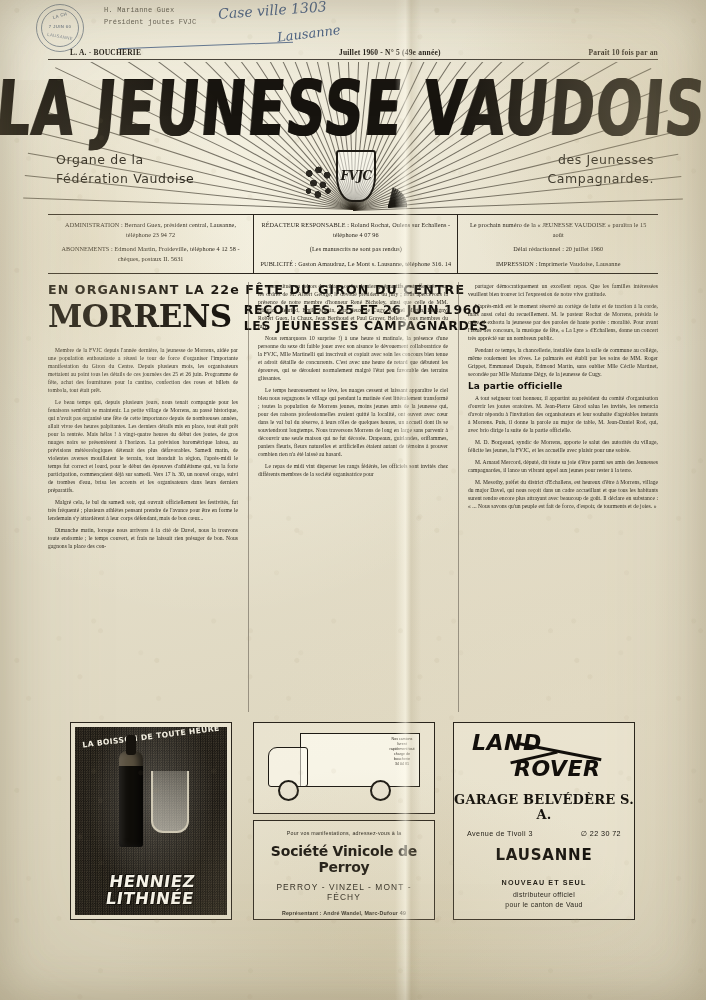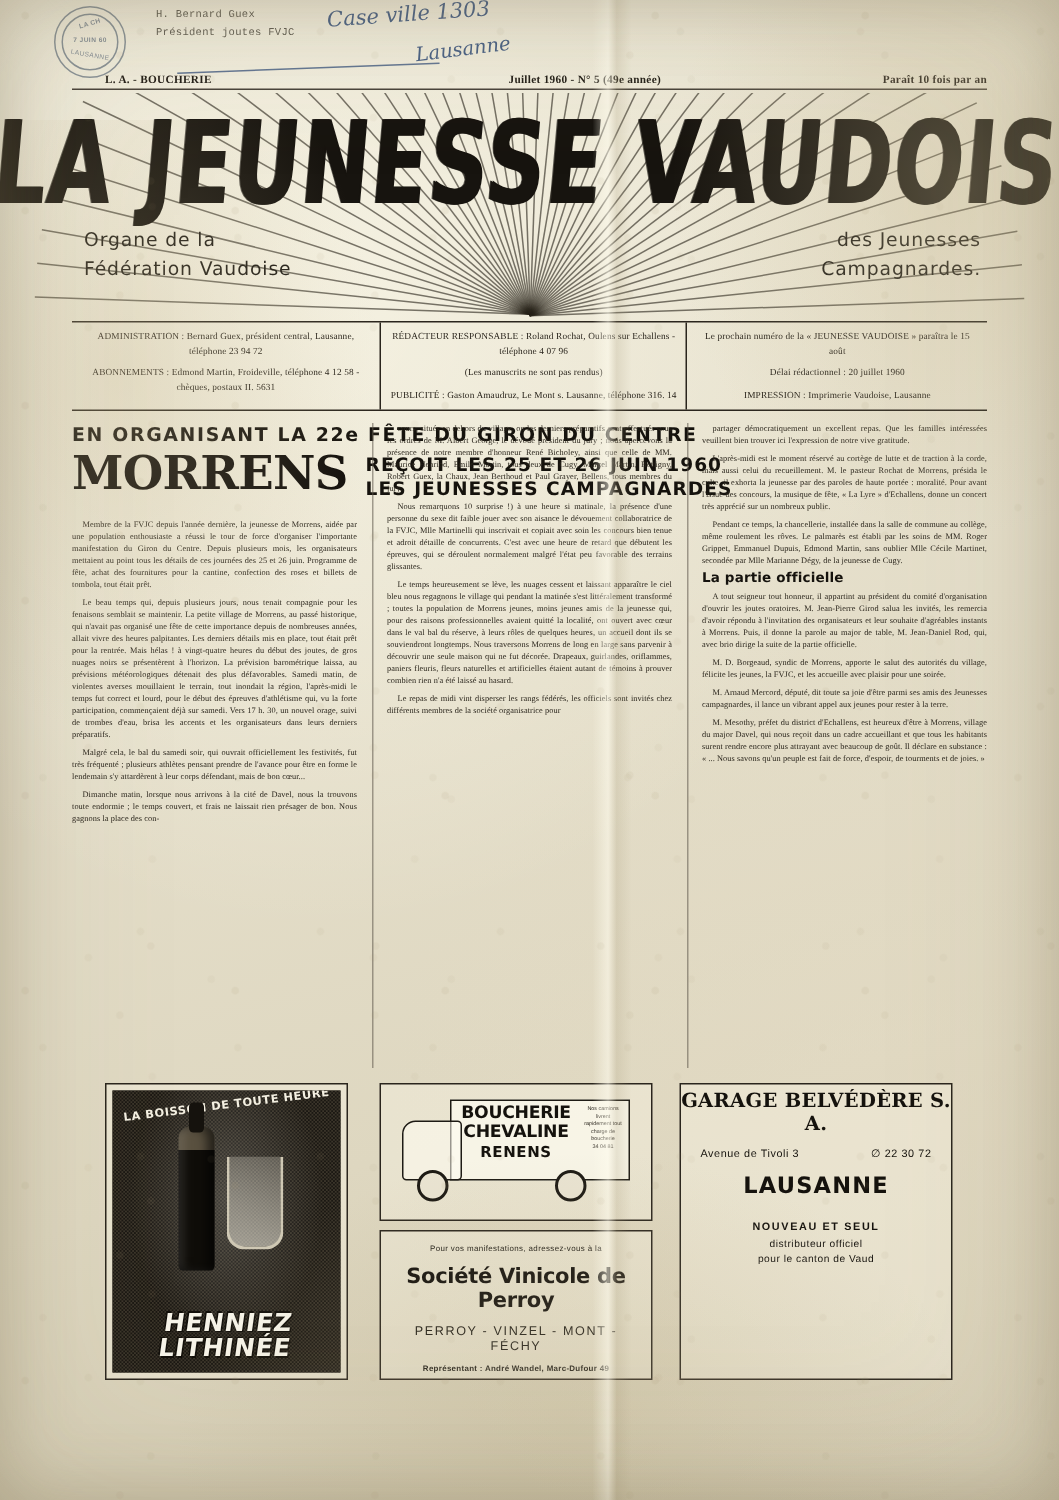--- a/index.html
+++ b/index.html
@@ -562,21 +562,21 @@
 
 <div class="page">
 
   <div class="topstrip">
     <div class="stamp">
       <span class="s1">LA CH</span>
       <span class="s2">7 JUIN 60</span>
       <span class="s3">LAUSANNE</span>
     </div>
     <div class="subscriber">
-      <div>H. Bernard Guex</div>
+      <div>H. Marianne Guex</div>
       <div>Président joutes FVJC</div>
     </div>
     <div class="handwrite hw-case">Case ville 1303</div>
     <div class="handwrite hw-sign">Lausanne</div>
     <div class="hw-strike"></div>
   </div>
 
   <div class="masthead-line">
     <span class="ml-left">L. A. - BOUCHERIE</span>
     <span class="ml-mid">Juillet 1960 - N° 5 (49e année)</span>
@@ -638,20 +638,37 @@
 
   <div class="sub-left">
     <div>Organe de la</div>
     <div>Fédération Vaudoise</div>
   </div>
   <div class="sub-right">
     <div>des Jeunesses</div>
     <div>Campagnardes.</div>
   </div>
 
+  <div class="emblem">
+    <div class="grapes"></div>
+    <div class="wheat" id="wheat">
+        <i style="transform: rotate(-76deg);"></i>
+        <i style="transform: rotate(-68.6deg);"></i>
+        <i style="transform: rotate(-61.2deg);"></i>
+        <i style="transform: rotate(-53.8deg);"></i>
+        <i style="transform: rotate(-46.4deg);"></i>
+        <i style="transform: rotate(-39deg);"></i>
+        <i style="transform: rotate(-31.6deg);"></i>
+        <i style="transform: rotate(-24.2deg);"></i>
+        <i style="transform: rotate(-16.8deg);"></i>
+        <i style="transform: rotate(-9.4deg);"></i>
+        <i style="transform: rotate(-2deg);"></i>
+      </div>
+    <div class="shield">FVJC</div>
+  </div>
 
   <div class="infobar">
     <div class="infocell c1">
       <p>ADMINISTRATION : Bernard Guex, président central, Lausanne, téléphone 23 94 72</p>
       <p>ABONNEMENTS : Edmond Martin, Froideville, téléphone 4 12 58  -  chèques, postaux II. 5631</p>
     </div>
     <div class="infocell c2">
       <p>RÉDACTEUR RESPONSABLE : Roland Rochat, Oulens sur Echallens  -  téléphone 4 07 96</p>
       <p>(Les manuscrits ne sont pas rendus)</p>
       <p>PUBLICITÉ : Gaston Amaudruz, Le Mont s. Lausanne, téléphone 316. 14</p>
@@ -717,25 +734,20 @@
           <div>HENNIEZ</div>
           <div>LITHINÉE</div>
         </div>
       </div>
     </div>
 
     <div class="ad ad-mid-top">
       <div class="truck">
         <div class="truck-box"></div>
         <div class="truck-cab"></div>
-        <div class="truck-text">
-          <div class="t1">BOUCHERIE</div>
-          <div class="t2">CHEVALINE</div>
-          <div class="t3">RENENS</div>
-        </div>
         <div class="truck-side">
           <div>Nos camions livrent rapidement tout charge de boucherie</div>
           <div>34 04 81</div>
         </div>
         <div class="truck-wheel tw1"></div>
         <div class="truck-wheel tw2"></div>
       </div>
     </div>
 
     <div class="ad ad-mid-bot">
@@ -746,20 +758,28 @@
         <div class="vin-rep">Représentant : André Wandel, Marc-Dufour 49</div>
         <div class="vin-tel">
           <span>Tél. 26 36 18</span>
           <span>Lausanne</span>
         </div>
       </div>
     </div>
 
     <div class="ad ad-rover">
       <div class="rover">
+        <div class="rover-logo">
+          <span class="land">LAND</span>
+          <div class="rover-bolt">
+              <i></i>
+              <i class="b2"></i>
+            </div>
+          <span class="rov">ROVER</span>
+        </div>
         <div class="garage">GARAGE BELVÉDÈRE S. A.</div>
         <div class="rover-addr">
           <span>Avenue de Tivoli 3</span>
           <span>
             <span>∅</span>
             <span>22 30 72</span>
           </span>
         </div>
         <div class="rover-city">LAUSANNE</div>
         <div class="rover-new">NOUVEAU ET SEUL</div>

